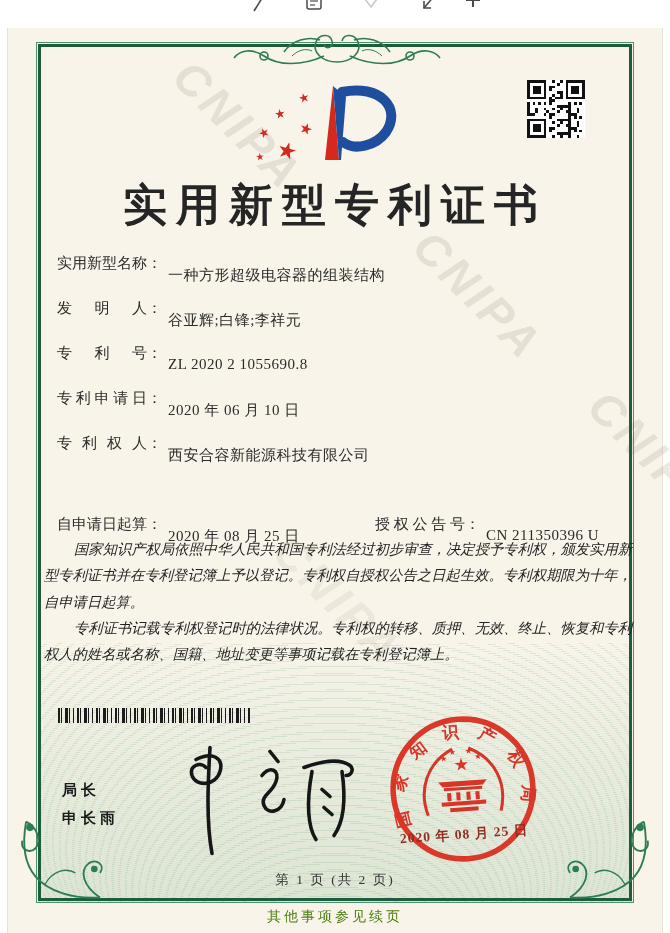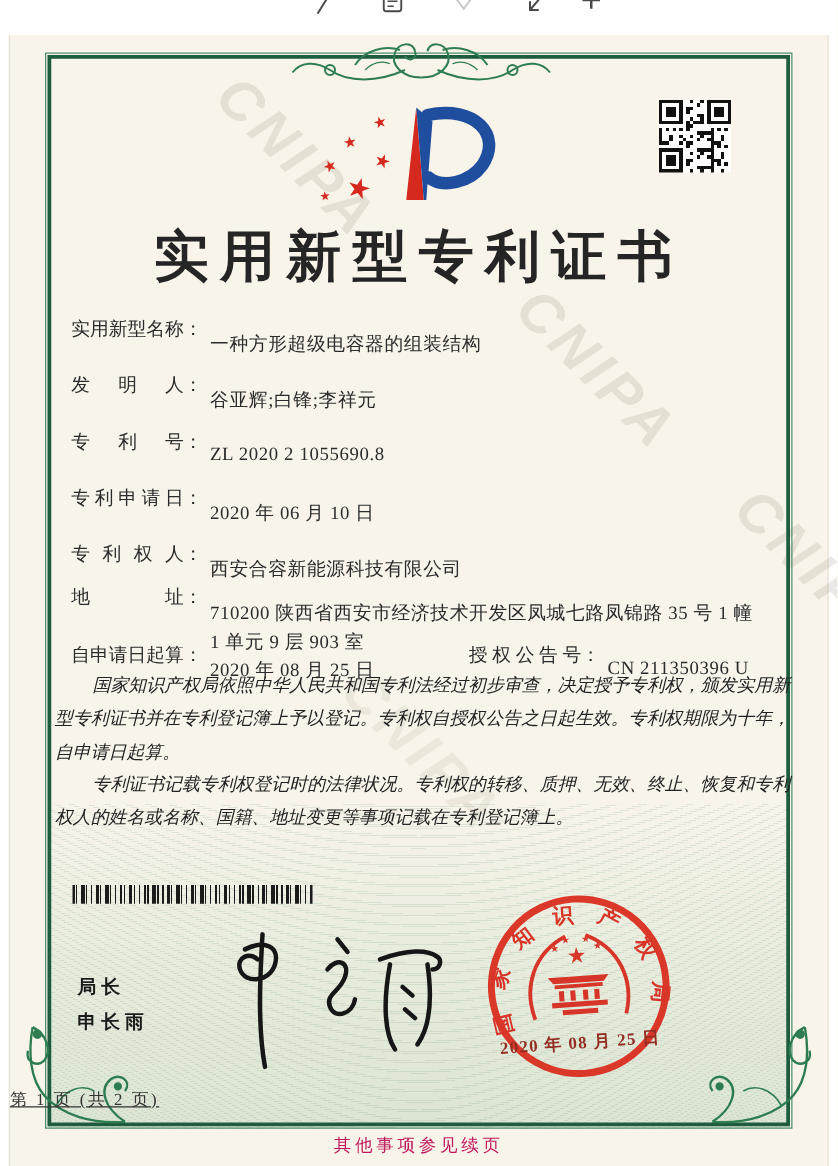--- a/index.html
+++ b/index.html
@@ -42,24 +42,24 @@
       #1b1b1b 3px 4px, rgba(0,0,0,0) 4px 7px,
       #1b1b1b 7px 10px, rgba(0,0,0,0) 10px 11px,
       #1b1b1b 11px 12px, rgba(0,0,0,0) 12px 15px,
       #1b1b1b 15px 16px, rgba(0,0,0,0) 16px 19px);}
   .signer{position:absolute;left:54px;top:748px;z-index:4;
           font-family:"Liberation Sans","DejaVu Sans",sans-serif;
           font-size:15px;font-weight:bold;color:#1a1a1a;letter-spacing:4px;line-height:1.85;}
   .signature{position:absolute;left:158px;top:712px;width:200px;height:118px;z-index:4;}
   .seal{position:absolute;left:374px;top:680px;width:162px;height:162px;z-index:5;opacity:0.93;
         transform:rotate(-4deg);}
-  .pageinfo{position:absolute;left:0;right:0;top:843px;z-index:4;
-            font-size:13.5px;color:#333;letter-spacing:2px;text-decoration:underline;}
+  .pageinfo{position:absolute;left:0;right:0;top:843px;z-index:4;text-align:center;
+            font-size:13.5px;color:#333;letter-spacing:2px;}
   .footnote{position:absolute;left:0;right:0;top:880px;z-index:4;text-align:center;
-            font-size:14px;color:#be185d;letter-spacing:3px;}
+            font-size:14px;color:#4d7c0f;letter-spacing:3px;}
 </style>
 </head>
 <body>
 
 <div class="screen">
 
   <div class="toolbar">
     <svg class="tbicon" style="left:250px" viewBox="0 0 18 20">
       <line x1="14" y1="2" x2="4" y2="18" stroke="#4a4a4a" stroke-width="1.6"></line>
     </svg>
@@ -258,23 +258,20 @@
     </div>
     <div class="frow" style="top:316px">
       <span class="flabel">专利号</span><span class="fcolon">：</span><span class="fval">ZL 2020 2 1055690.8</span>
     </div>
     <div class="frow" style="top:361px">
       <span class="flabel">专利申请日</span><span class="fcolon">：</span><span class="fval">2020 年 06 月 10 日</span>
     </div>
     <div class="frow" style="top:406px">
       <span class="flabel">专利权人</span><span class="fcolon">：</span><span class="fval">西安合容新能源科技有限公司</span>
     </div>
-    <div class="frow" style="top:440px">
-      <span class="flabel">地址</span><span class="fcolon">：</span><span class="fval wrap">710200 陕西省西安市经济技术开发区凤城七路凤锦路 35 号 1 幢 1 单元 9 层 903 室</span>
-    </div>
     <div class="frow" style="top:487px">
       <span class="flabel">自申请日起算</span><span class="fcolon">：</span><span class="fval">2020 年 08 月 25 日</span>
     </div>
     <div class="frow" style="top:487px;left:367px">
       <span class="flabel">授权公告号</span><span class="fcolon">：</span><span class="fval">CN 211350396 U</span>
     </div>
 
     <div class="paras">
       <p>国家知识产权局依照中华人民共和国专利法经过初步审查，决定授予专利权，颁发实用新型专利证书并在专利登记簿上予以登记。专利权自授权公告之日起生效。专利权期限为十年，自申请日起算。</p>
       <p>专利证书记载专利权登记时的法律状况。专利权的转移、质押、无效、终止、恢复和专利权人的姓名或名称、国籍、地址变更等事项记载在专利登记簿上。</p>

